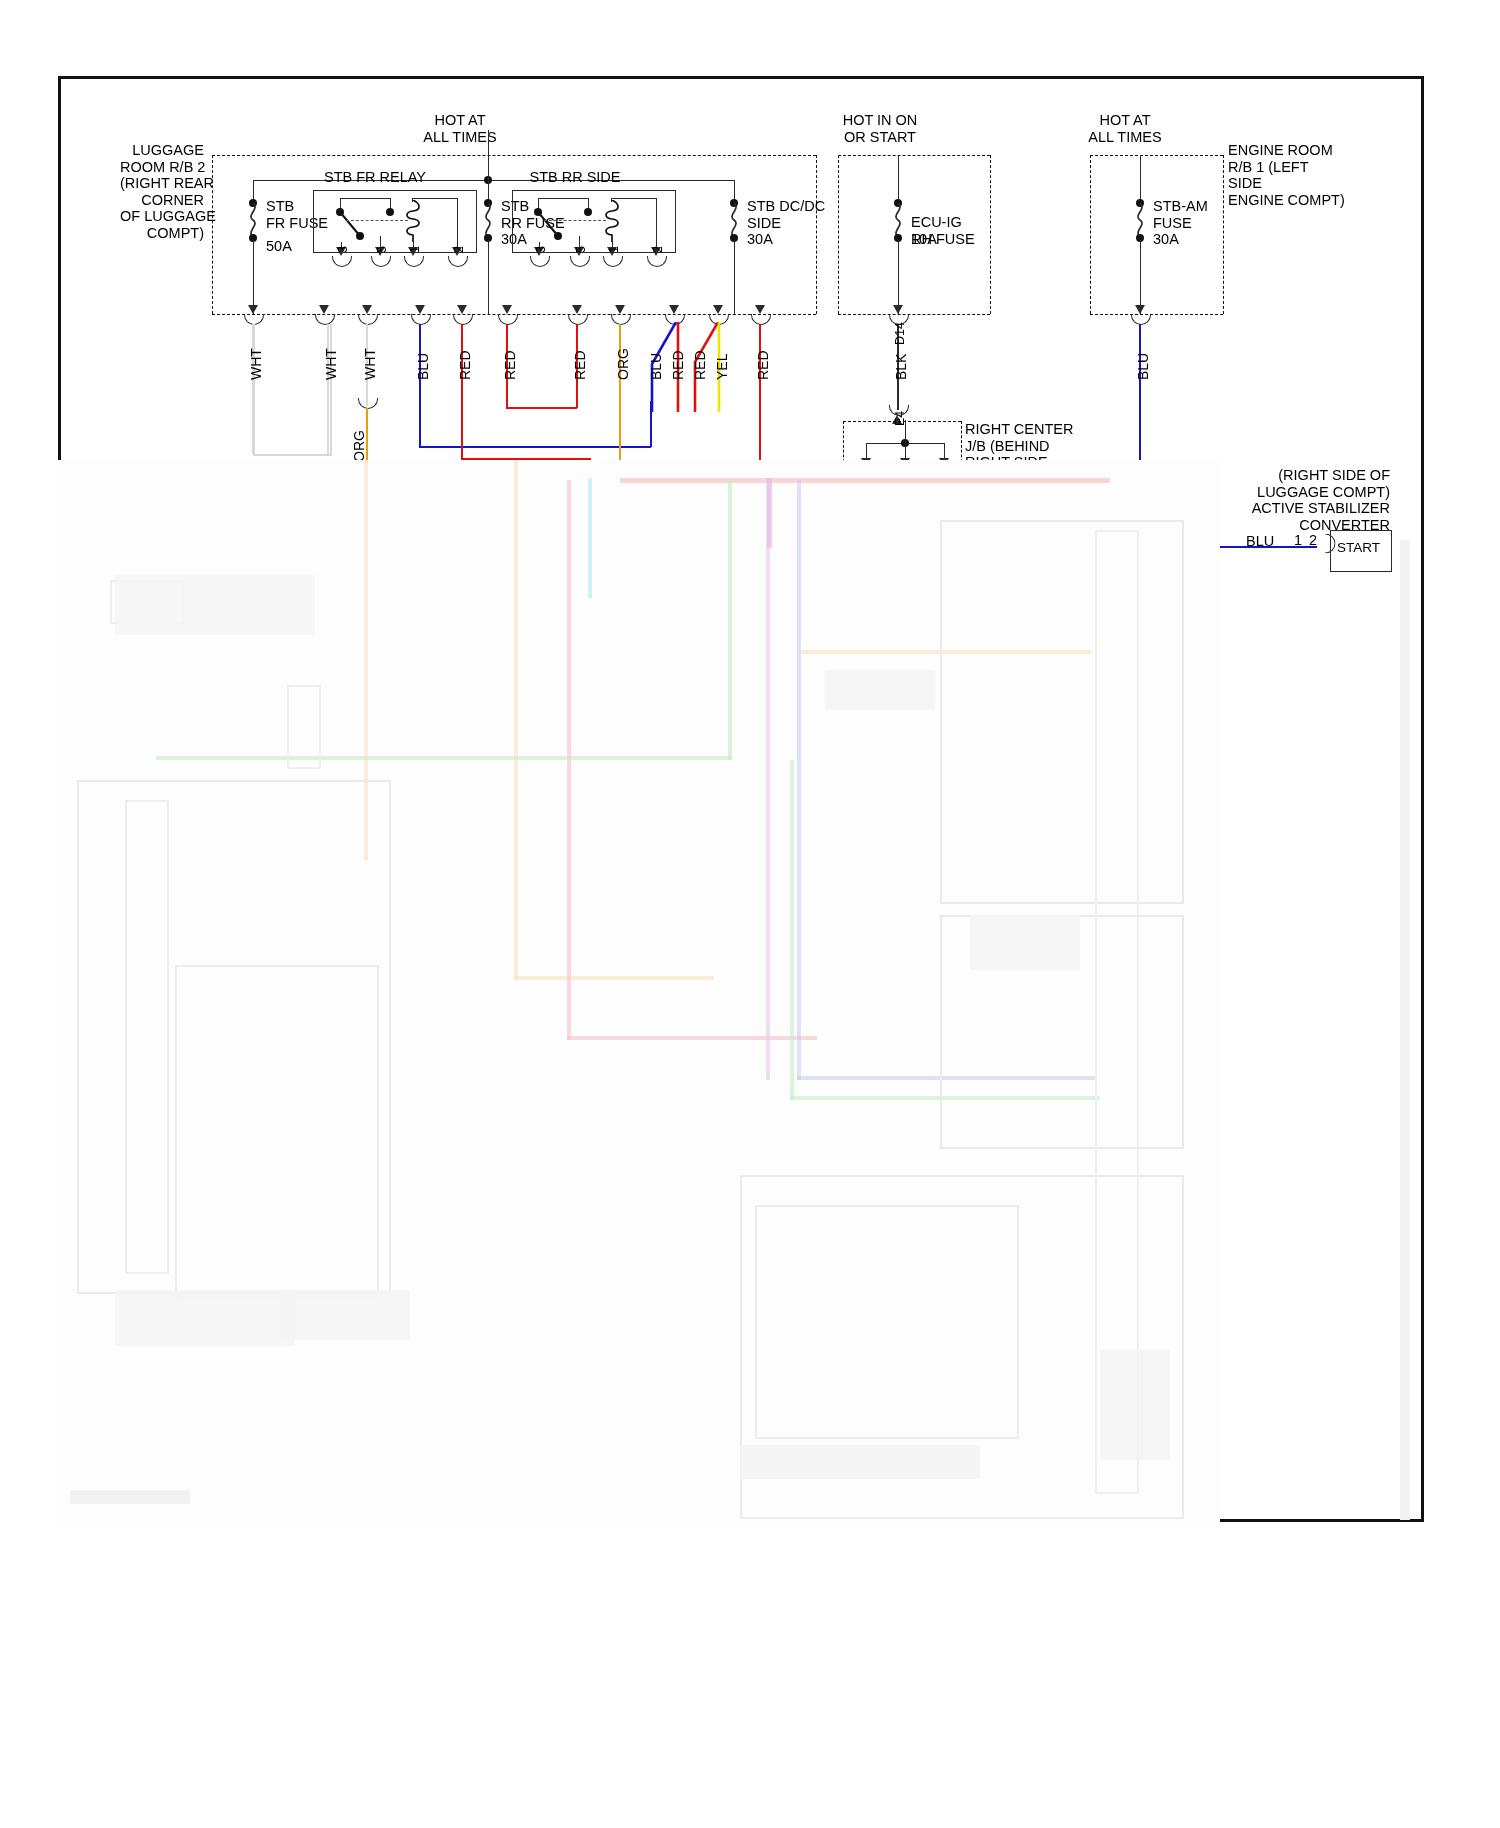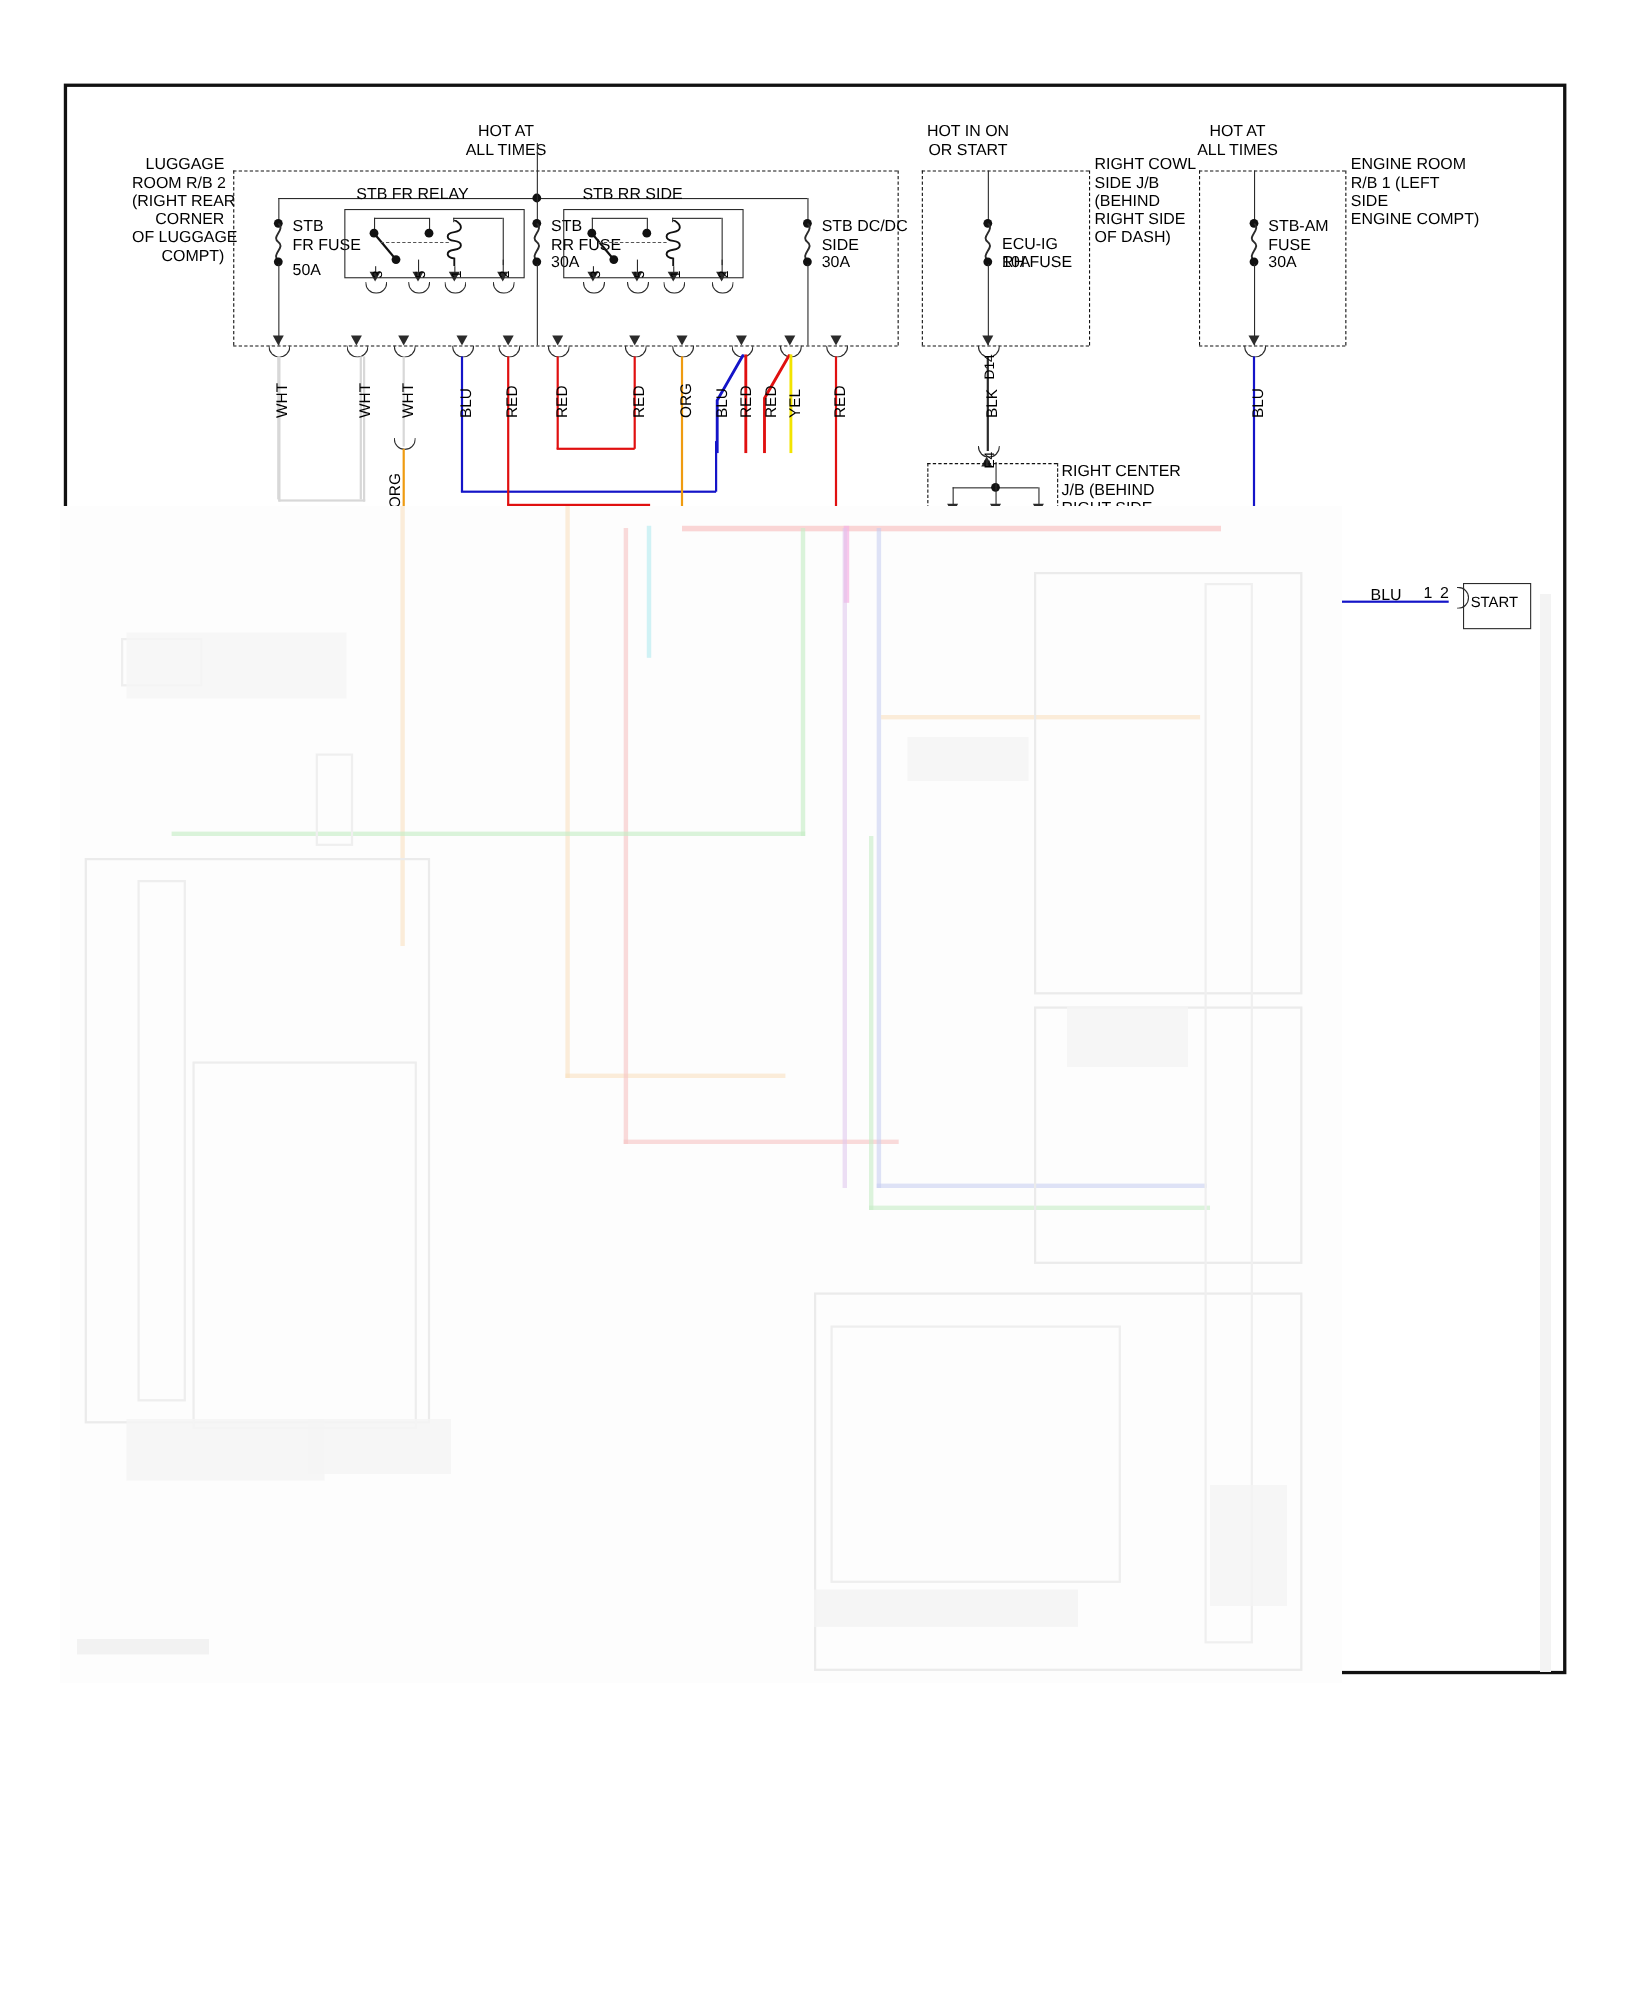--- a/index.html
+++ b/index.html
@@ -65,25 +65,20 @@
 OR START</div>
   <div class="txt c" style="left:1060px;top:112px;width:130px;">HOT AT
 ALL TIMES</div>
 
   <div class="txt r" style="left:120px;top:142px;width:84px;">LUGGAGE
 ROOM R/B 2
 (RIGHT REAR
 CORNER
 OF LUGGAGE
 COMPT)</div>
-  <div class="txt" style="left:995px;top:142px;width:140px;">RIGHT COWL
-SIDE J/B
-(BEHIND
-RIGHT SIDE
-OF DASH)</div>
   <div class="txt" style="left:1228px;top:142px;width:160px;">ENGINE ROOM
 R/B 1 (LEFT
 SIDE
 ENGINE COMPT)</div>
   <div class="txt" style="left:965px;top:421px;width:150px;">RIGHT CENTER
 J/B (BEHIND
 RIGHT SIDE
 OF DASH)</div>
 
   <div class="hd" style="left:212px;top:155px;width:604px;"></div>
@@ -349,20 +344,24 @@
   <div class="pin" style="left:899px;top:490px;">F2</div>
   <div class="pin" style="left:938px;top:490px;">F4</div>
 
   <div class="w" style="left:865px;top:477px;height:64px;border-left:2.6px solid #2ee02e;"></div>
   <div class="w" style="left:904px;top:477px;height:64px;border-left:2.6px solid #e01ee0;"></div>
   <div class="w" style="left:943px;top:477px;height:64px;border-left:2.6px solid #1414c8;"></div>
   <div class="vtxt" style="left:861px;top:525px;">GRN</div>
   <div class="vtxt" style="left:900px;top:525px;">VIO</div>
   <div class="vtxt" style="left:939px;top:525px;">BLU</div>
 
+  <div class="txt r" style="left:1210px;top:467px;width:180px;">(RIGHT SIDE OF
+LUGGAGE COMPT)
+ACTIVE STABILIZER
+CONVERTER</div>
   <div class="txt" style="left:1246px;top:533px;width:40px;">BLU</div>
   <div class="txt" style="left:1294px;top:532px;width:14px;">1</div>
   <div class="txt" style="left:1309px;top:532px;width:14px;">2</div>
   <div class="cup2" style="left:1320px;top:538px;transform:rotate(-90deg);"></div>
   <div class="box" style="left:1330px;top:530px;width:60px;height:40px;"></div>
   <div class="txt" style="left:1337px;top:540px;width:52px;font-size:13.5px;">START</div>
 
   <div id="faded">
 
     <div class="fz" style="left:0;top:0;width:1165px;height:1070px;background:#fbfbfb;"></div>

